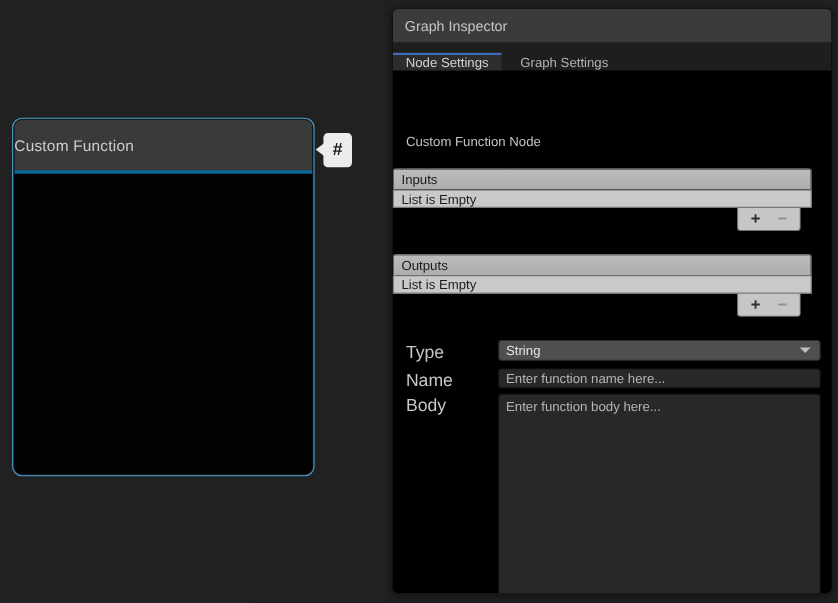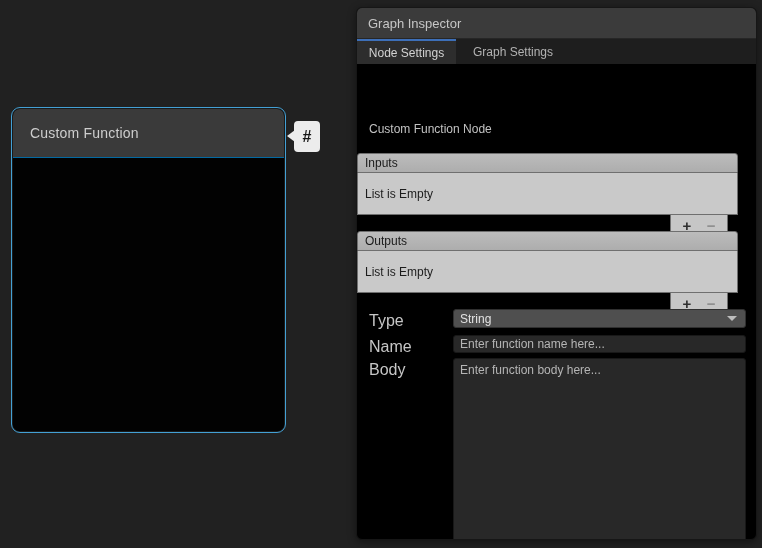--- a/index.html
+++ b/index.html
@@ -18,22 +18,22 @@
   
   .node {
     position:absolute; left:12px; top:108px; width:273px; height:324px;
     background:#000;
     border:1px solid #1a1a1a;
     outline:1.5px solid #43a0d4;
     border-radius:8px;
     overflow:hidden;
   }
   .node-title-bar {
-    height:49px; background:#3a3a3a; border-bottom:1px solid #0369a1;
-    display:flex; align-items:center; padding-left:17px;
+    height:49px; background:#3a3a3a; border-bottom:3px solid #0369a1;
+    display:flex; align-items:center; 
   }
   .node-title { font-size:14px; color:#cecece; letter-spacing:.2px; }
   .node-preview { height:273px; background:#020202; }
   
   .badge {
     position:absolute; left:294px; top:121px; width:26px; height:31px;
     background:#ececec; border-radius:4px;
     display:flex; align-items:center; justify-content:center;
     font-weight:bold; font-size:16px; color:#161616;
   }
@@ -49,21 +49,21 @@
     position:absolute; left:356px; top:7px; width:401px; height:533px;
     background:#000000; border-radius:6px; overflow:hidden;
     border:1px solid #161616;
     box-shadow:0 2px 8px rgba(0,0,0,.45);
   }
   .panel-header {
     height:31px; background:#3b3b3b; border-bottom:1px solid #262626;
     display:flex; align-items:center; padding-left:11px;
   }
   .panel-title { font-size:13px; color:#c6c6c6; }
-  .tab-bar { height:25px; background:#1e1e1e; display:flex; }
+  .tab-bar { height:25px; background:#1e1e1e; display:flex;align-items:flex-end; }
   .tab {
     display:flex; align-items:center; justify-content:center;
     font-size:12px; cursor:default;
   }
   .tab.active {
     width:99px; background:#2d2d2d; color:#d2d2d2;
     border-top:2px solid #3d6fb8;
   }
   .tab.inactive { width:114px; color:#b2b2b2; }
   .panel-content { position:relative; width:100%; height:477px; }
@@ -75,21 +75,21 @@
   .rlist { position:absolute; left:0; width:381px; }
   .rlist.inputs  { top:89px; }
   .rlist.outputs { top:167px; }
   .rlist-header {
     height:20px; background:linear-gradient(#bcbcbc,#adadad);
     border:1px solid #6f6f6f; border-radius:3px 3px 0 0;
     display:flex; align-items:center; padding-left:7px;
     font-size:12px; color:#1a1a1a;
   }
   .rlist-body {
-    height:42px; background:#c9c9c9;
+    height:16px; background:#c9c9c9;
     border:1px solid #6f6f6f; border-top:none;
     display:flex; align-items:center; padding-left:7px;
     font-size:12px; color:#1c1c1c;
   }
   .rlist-footer {
     height:21px; display:flex; justify-content:flex-end; padding-right:10px;
   }
   .rlist-footer-box {
     width:58px; height:100%; background:#c6c6c6;
     border:1px solid #6f6f6f; border-top:none;

